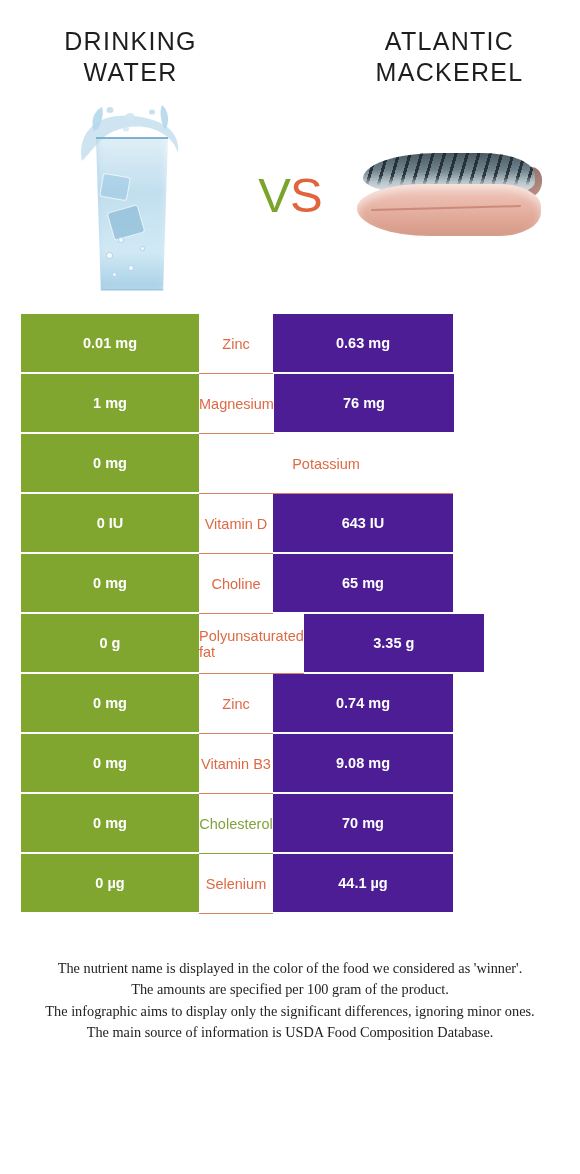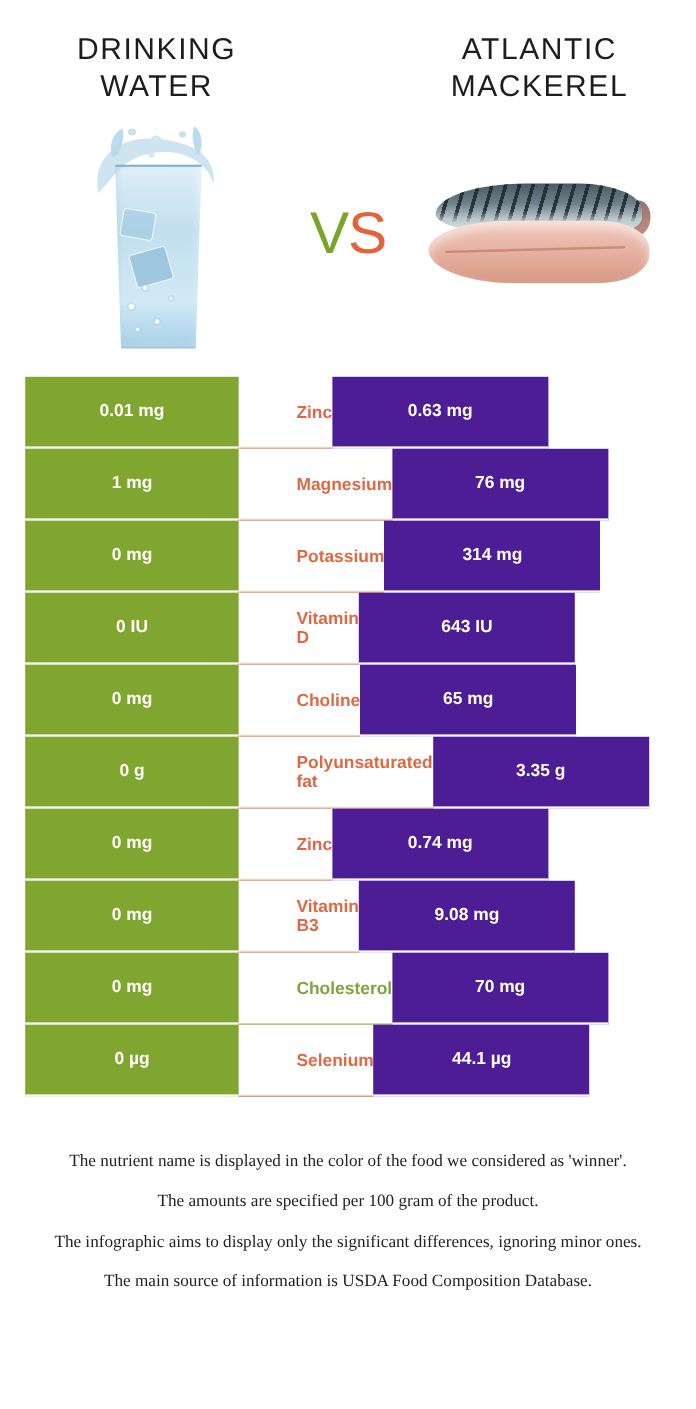--- a/index.html
+++ b/index.html
@@ -184,38 +184,37 @@
   .cell.right {
     flex: 0 0 180px;
     background: #4c1d95;
     color: #ffffff;
     border-bottom: 2px solid #ffffff;
   }
   .cell.mid {
     flex: 1 1 auto;
     background: #ffffff;
     font-size: 14.5px;
-    font-weight: 700;
+    font-weight: 400;
     border-bottom: 1px solid #D98163;
-    padding-left: 48px;
   }
   .row.first .cell.mid { border-top: 0; }
   .cell.mid.win-green { color: #7FA43C; border-bottom-color: #85A73E; }
   .cell.mid.win-orange { color: #DD6A45; }
 
   
   .footer {
     margin: 44px 22px 0 22px;
     text-align: center;
     font-size: 14.3px;
     line-height: 1.5;
     color: #222222;
     font-family: "Liberation Serif", serif;
   }
-  .footer p { margin: 12px; }
+  .footer p { margin: 0; }
 </style>
 </head>
 <body>
 
 <div class="header">
   <div class="header-col">
     <div class="food-title">Drinking water</div>
   </div>
   <div class="header-col mid"></div>
   <div class="header-col">
@@ -273,21 +272,20 @@
       <div class="cell right">0.63 mg</div>
     </div>
     <div class="row">
       <div class="cell left">1 mg</div>
       <div class="cell mid win-orange">Magnesium</div>
       <div class="cell right">76 mg</div>
     </div>
     <div class="row">
       <div class="cell left">0 mg</div>
       <div class="cell mid win-orange">Potassium</div>
-      <div class="cell right">314 mg</div>
     </div>
     <div class="row">
       <div class="cell left">0 IU</div>
       <div class="cell mid win-orange">Vitamin D</div>
       <div class="cell right">643 IU</div>
     </div>
     <div class="row">
       <div class="cell left">0 mg</div>
       <div class="cell mid win-orange">Choline</div>
       <div class="cell right">65 mg</div>

